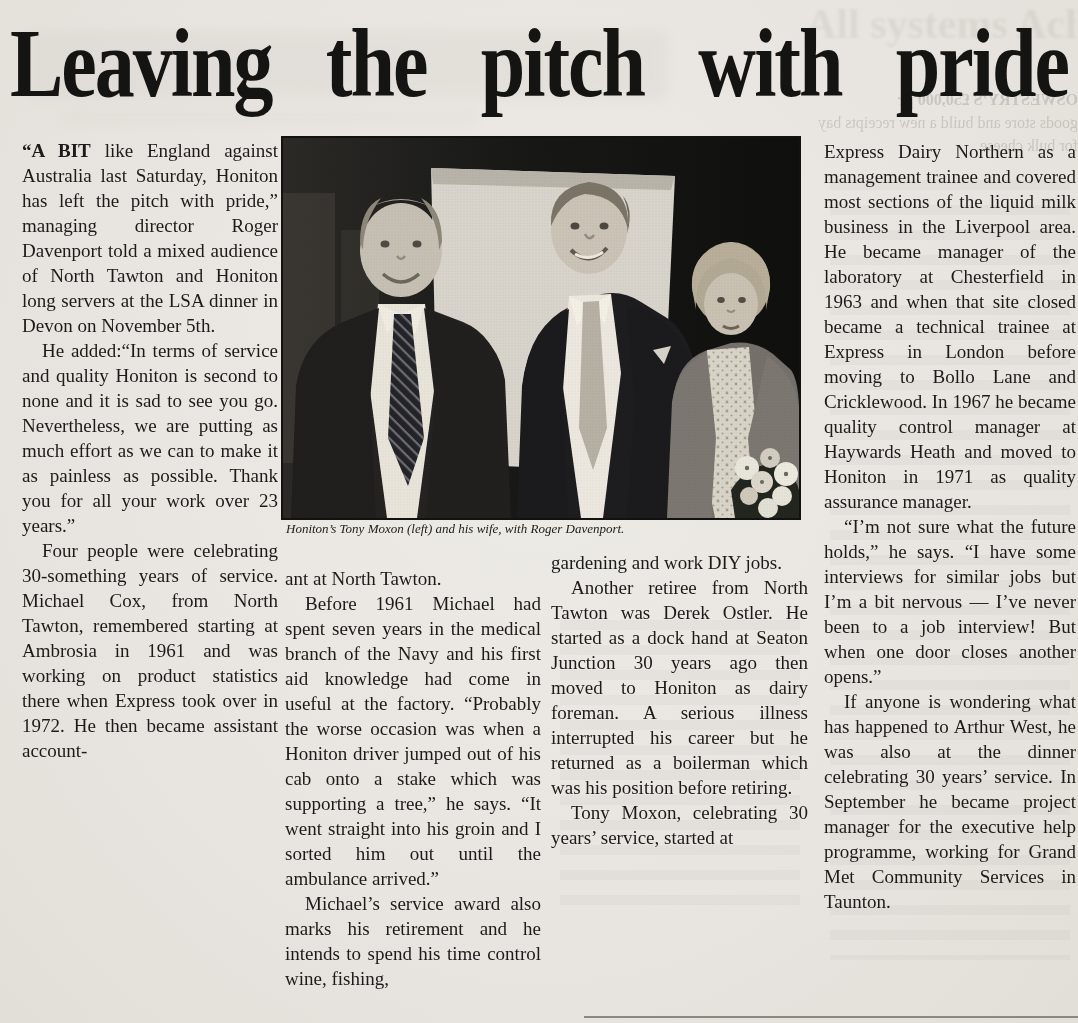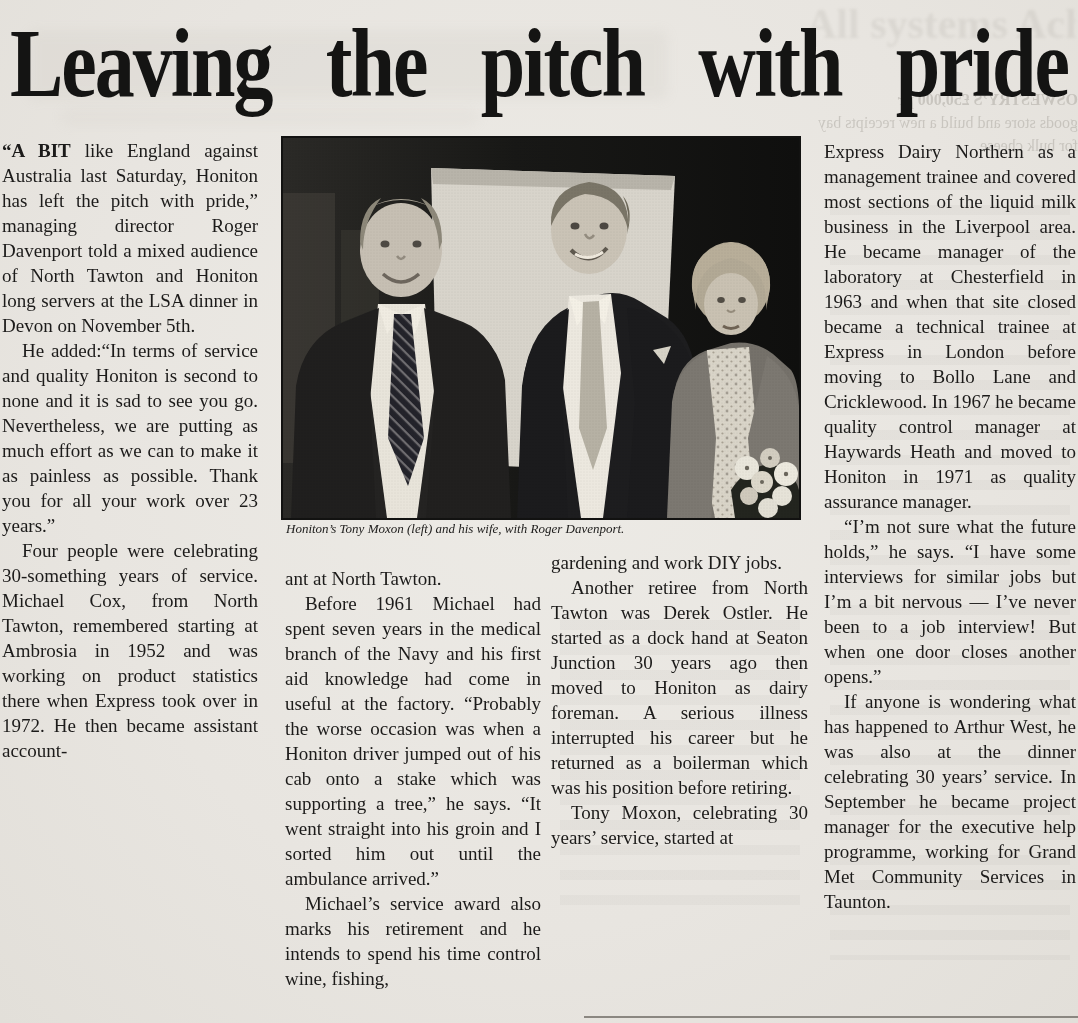--- a/index.html
+++ b/index.html
@@ -9,21 +9,21 @@
   
   .headline{position:absolute;left:10px;top:8px;width:1058px;
     font-weight:bold;font-size:80px;color:#141413;
     text-align:justify;text-align-last:justify;letter-spacing:-2px;
     transform:scaleY(1.22);transform-origin:top left;white-space:nowrap;}
   
   .col{position:absolute;font-size:19px;line-height:25px;color:#1c1b1a;
     text-align:justify;}
   .col p{margin:0;}
   .col p.ind{text-indent:20px;}
-  #col1{left:2px;top:138px;width:256px;height:880px;}
+  #col1{left:22px;top:138px;width:256px;height:880px;}
   #col2{left:285px;top:550px;width:256px;height:470px;margin-top:16px;}
   #col3{left:551px;top:550px;width:257px;height:470px;}
   #col4{left:796px;top:139px;width:252px;height:880px;margin-left:28px;}
   .lead{font-weight:bold;}
   
   .photo{position:absolute;left:281px;top:136px;width:516px;height:380px;
     border:2px solid #121211;background:#1b1a18;}
   .photo svg{display:block;width:100%;height:100%;}
   .caption{position:absolute;left:286px;top:521px;width:516px;
     font-style:italic;font-size:13px;color:#21201f;}
@@ -159,21 +159,21 @@
       </g>
 
       <rect x="0" y="0" width="516" height="380" fill="url(#half)" opacity="0.18"></rect>
     </svg>
   </div>
   <div class="caption">Honiton’s Tony Moxon (left) and his wife, with Roger Davenport.</div>
 
   <div class="col" id="col1">
     <p><span class="lead">“A BIT</span><span> like England against Australia last Saturday, Honiton has left the pitch with pride,” managing director Roger Davenport told a mixed audience of North Tawton and Honiton long servers at the LSA dinner in Devon on November 5th.</span></p>
     <p class="ind">He added:“In terms of service and quality Honiton is second to none and it is sad to see you go. Nevertheless, we are putting as much effort as we can to make it as painless as possible. Thank you for all your work over 23 years.”</p>
-    <p class="ind">Four people were celebrating 30-something years of service. Michael Cox, from North Tawton, remembered starting at Ambrosia in 1952 and was working on product statistics there when Express took over in 1972. He then became assistant account-</p>
+    <p class="ind">Four people were celebrating 30-something years of service. Michael Cox, from North Tawton, remembered starting at Ambrosia in 1961 and was working on product statistics there when Express took over in 1972. He then became assistant account-</p>
   </div>
 
   <div class="col" id="col2">
     <p>ant at North Tawton.</p>
     <p class="ind">Before 1961 Michael had spent seven years in the medical branch of the Navy and his first aid knowledge had come in useful at the factory. “Probably the worse occasion was when a Honiton driver jumped out of his cab onto a stake which was supporting a tree,” he says. “It went straight into his groin and I sorted him out until the ambulance arrived.”</p>
     <p class="ind">Michael’s service award also marks his retirement and he intends to spend his time control wine, fishing,</p>
   </div>
 
   <div class="col" id="col3">
     <p>gardening and work DIY jobs.</p>

